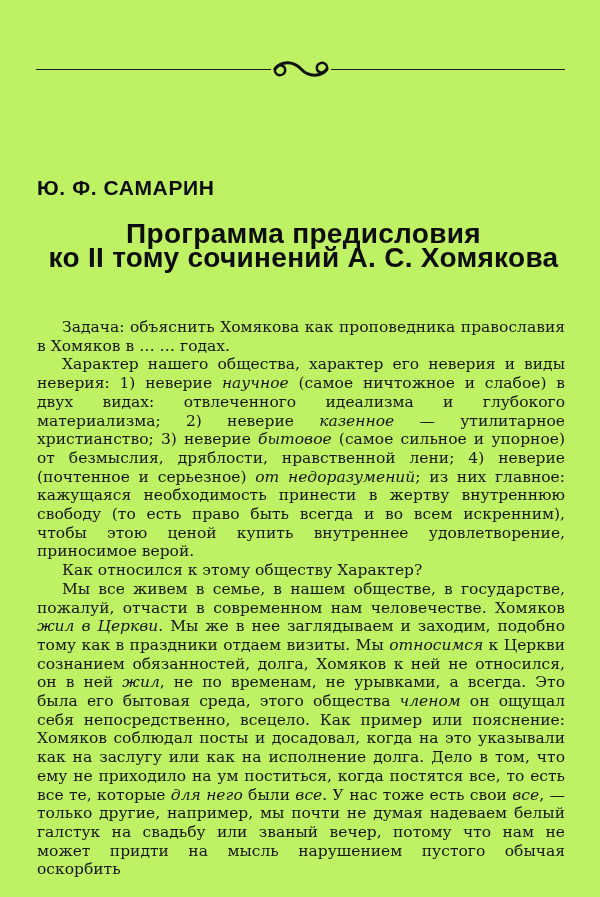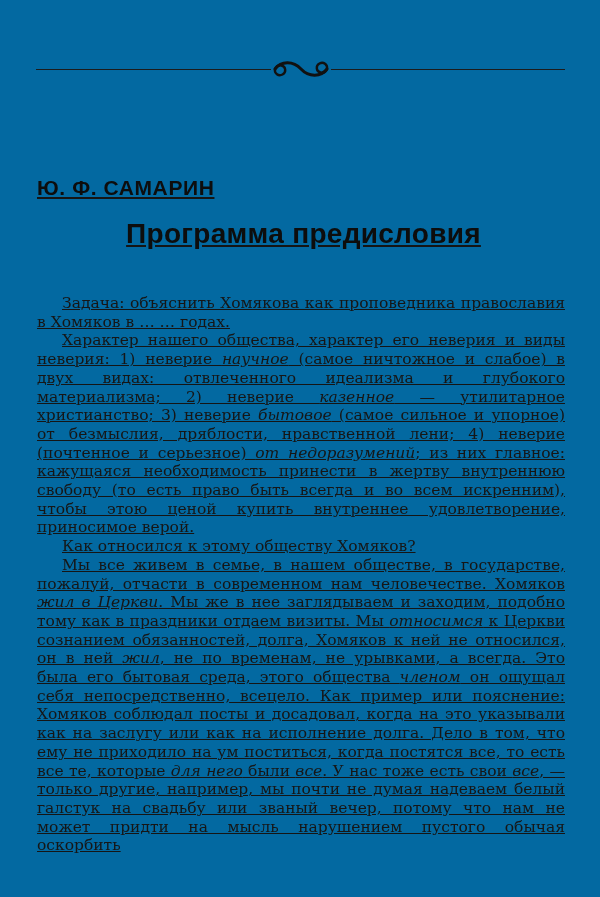--- a/index.html
+++ b/index.html
@@ -1,26 +1,25 @@
 <!DOCTYPE html>
 <html lang="ru"><head>
 <meta charset="utf-8">
 <style>
   html, body { margin: 0; padding: 0; background: #888; }
   .page {
     width: 600px;
     height: 897px;
     margin: 0 auto;
-    background: #0369a1;
+    background: #bef264;
     box-sizing: border-box;
     position: relative;
     overflow: hidden;
     color: #151515;
     font-family: "DejaVu Serif", serif;
-    text-decoration: underline;
   }
   .rule-row {
     display: flex;
     align-items: center;
     margin: 61px 35px 0 36px;
     height: 16px;
   }
   .rule {
     flex: 1;
     height: 0;
@@ -75,22 +74,23 @@
       <path d="M3 11 C 2.2 15.5, 6.5 18.5, 10.5 16.5 C 14.5 14.5, 14 8.5, 9.5 7.5 C 6.5 6.9, 4 8.6, 3 11 Z" fill="none" stroke="#111111" stroke-width="2.4" stroke-linecap="round"></path>
       <path d="M55 11 C 55.8 6.5, 51.5 3.5, 47.5 5.5 C 43.5 7.5, 44 13.5, 48.5 14.5 C 51.5 15.1, 54 13.4, 55 11 Z" fill="none" stroke="#111111" stroke-width="2.4" stroke-linecap="round"></path>
     </svg>
     <span class="rule"></span>
   </div>
 
   <h1 class="author">Ю. Ф. САМАРИН</h1>
 
   <h2 class="worktitle">
     <div>Программа предисловия</div>
+    <div>ко II тому сочинений А. С. Хомякова</div>
   </h2>
 
   <div class="body-text">
       <p><span>Задача: объяснить Хомякова как проповедника православия в Хомяков в … … годах.</span></p>
       <p><span>Характер нашего общества, характер его неверия и виды неверия: 1) неверие </span><span class="it">научное</span><span> (самое ничтожное и слабое) в двух видах: отвлеченного идеализма и глубокого материализма; 2) неверие </span><span class="it">казенное</span><span> — утилитарное христианство; 3) неверие </span><span class="it">бытовое</span><span> (самое сильное и упорное) от безмыслия, дряблости, нравственной лени; 4) неверие (почтенное и серьезное) </span><span class="it">от недоразумений</span><span>; из них главное: кажущаяся необходимость принести в жертву внутреннюю свободу (то есть право быть всегда и во всем искренним), чтобы этою ценой купить внутреннее удовлетворение, приносимое верой.</span></p>
-      <p><span>Как относился к этому обществу Хомяков?</span></p>
+      <p><span>Как относился к этому обществу Характер?</span></p>
       <p><span>Мы все живем в семье, в нашем обществе, в государстве, пожалуй, отчасти в современном нам человечестве. Хомяков </span><span class="it">жил в Церкви</span><span>. Мы же в нее заглядываем и заходим, подобно тому как в праздники отдаем визиты. Мы </span><span class="it">относимся</span><span> к Церкви сознанием обязанностей, долга, Хомяков к ней не относился, он в ней </span><span class="it">жил</span><span>, не по временам, не урывками, а всегда. Это была его бытовая среда, этого общества </span><span class="it">членом</span><span> он ощущал себя непосредственно, всецело. Как пример или пояснение: Хомяков соблюдал посты и досадовал, когда на это указывали как на заслугу или как на исполнение долга. Дело в том, что ему не приходило на ум поститься, когда постятся все, то есть все те, которые </span><span class="it">для него</span><span> были </span><span class="it">все</span><span>. У нас тоже есть свои </span><span class="it">все</span><span>, — только другие, например, мы почти не думая надеваем белый галстук на свадьбу или званый вечер, потому что нам не может придти на мысль нарушением пустого обычая оскорбить </span></p>
     </div>
 
 </div>
 
 </body></html>

